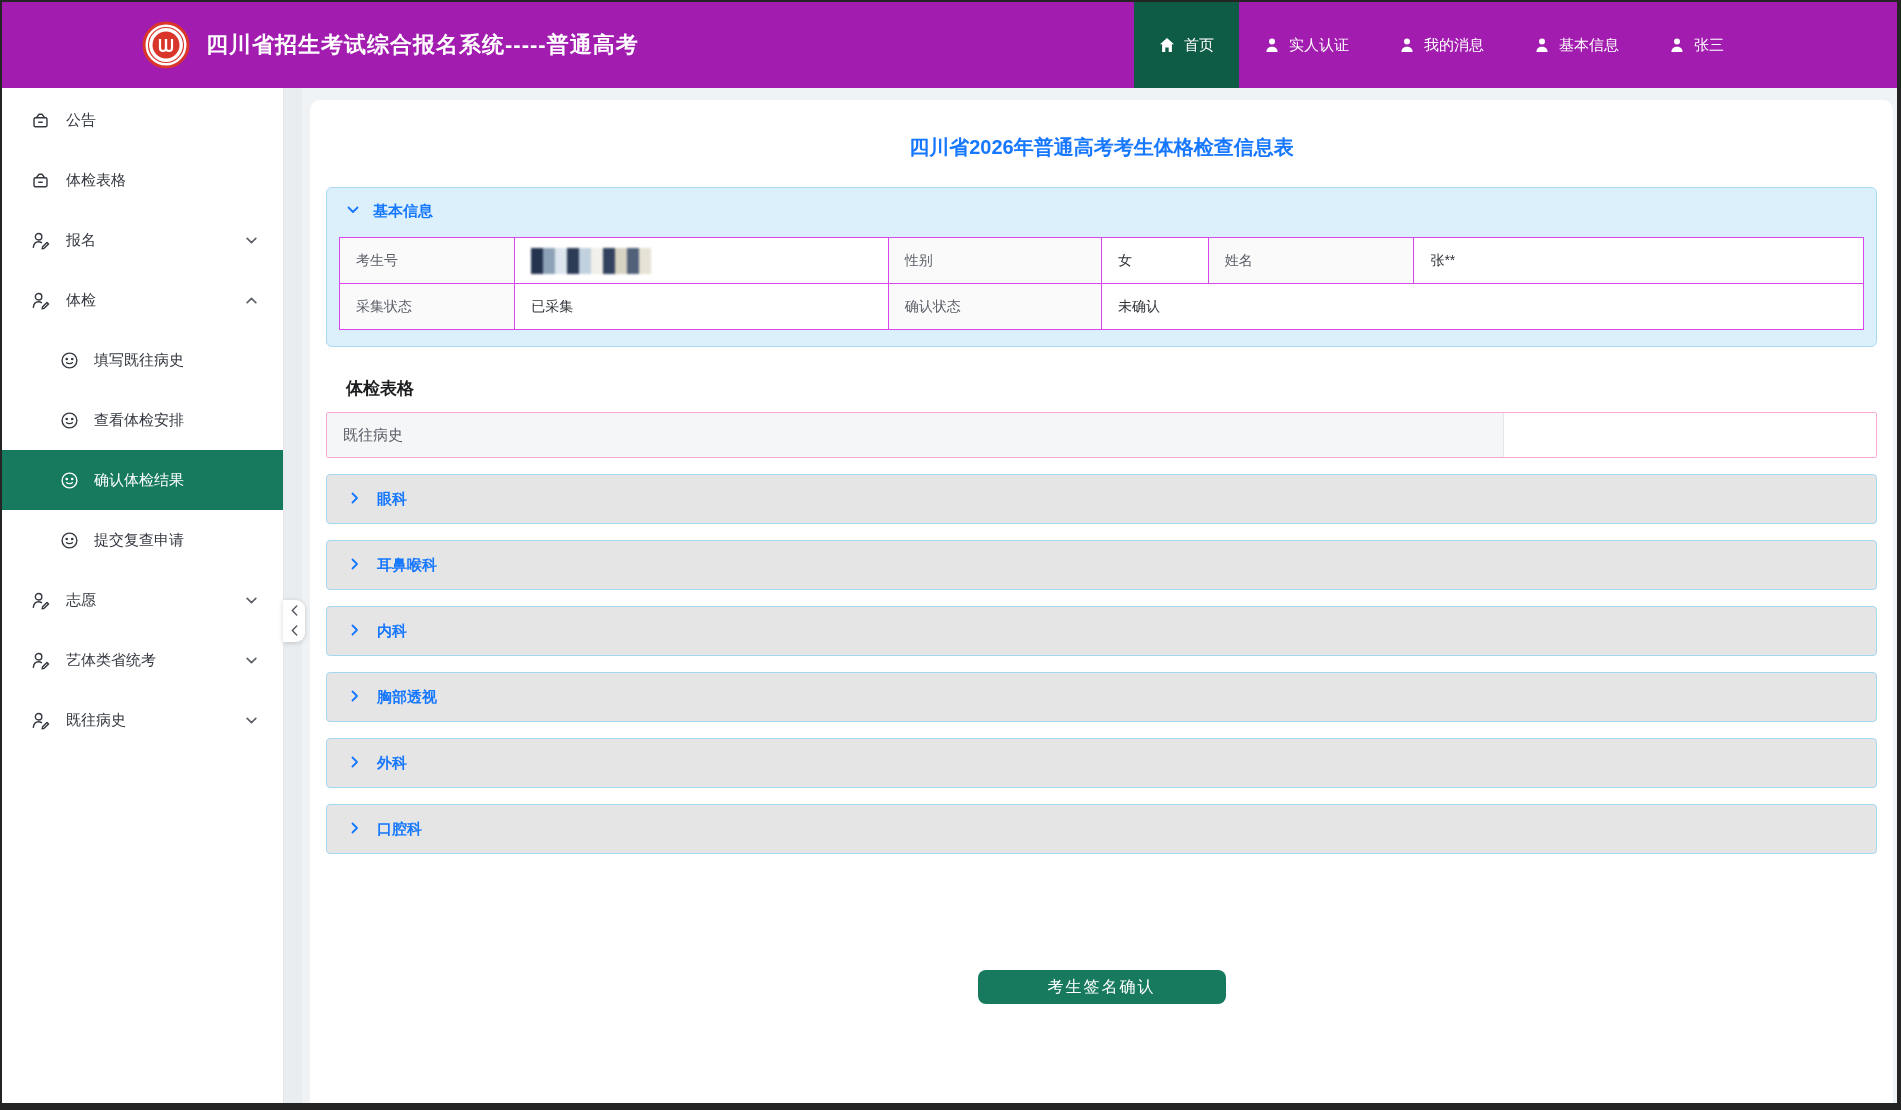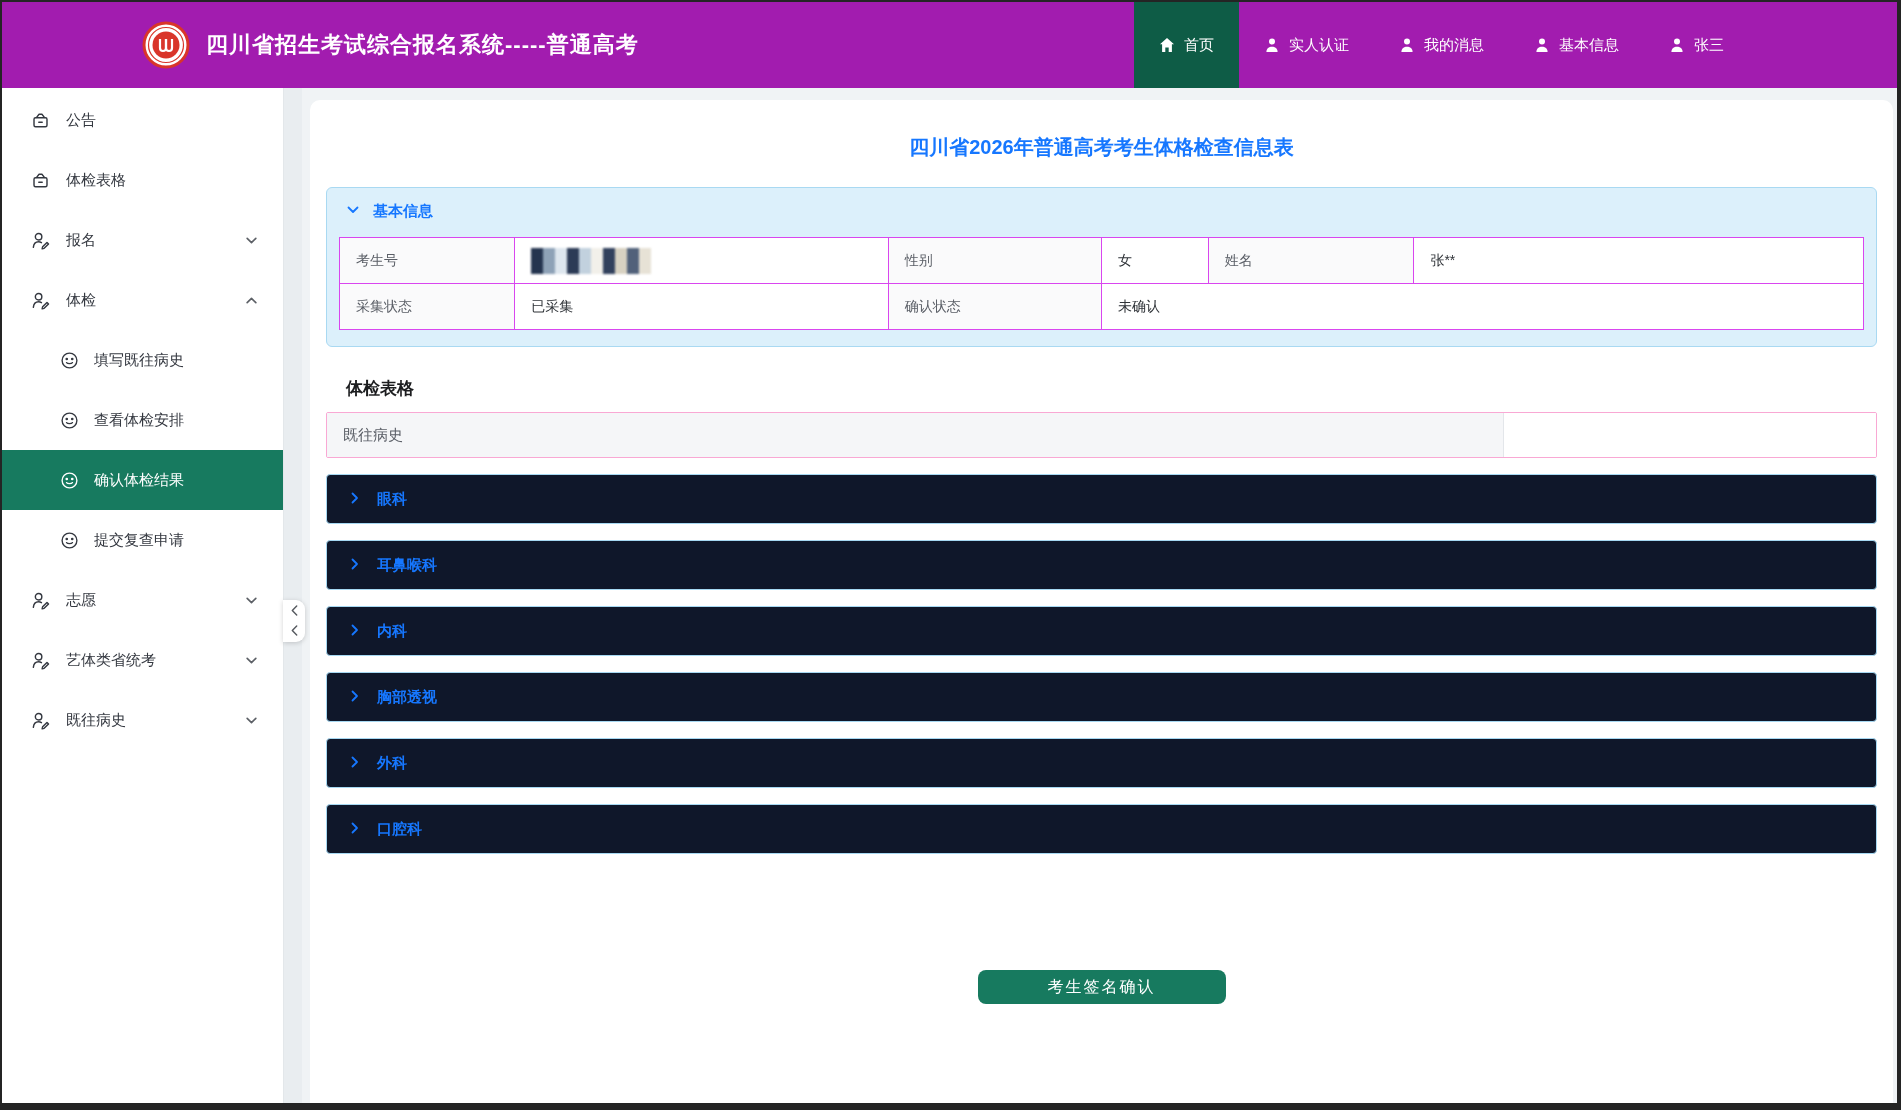--- a/index.html
+++ b/index.html
@@ -48,21 +48,21 @@
   .info td.lbl{color:#5A5E66;background:#FAFAFB;}
   .info td.val{color:#2E3237;}
   .mosaic{display:inline-flex;height:26px;vertical-align:middle;filter:blur(1.2px);}
   .mosaic i{width:12px;height:26px;display:block;}
   
   .form-heading{font-size:17px;font-weight:bold;color:#1c1d1f;margin:30px 20px 12px;}
   .history-row{display:flex;border:1px solid #f9a8d4;height:46px;border-radius:2px;overflow:hidden;}
   .history-label{flex:0 0 76%;background:#F5F6F8;border-right:1px solid #E3E6EA;display:flex;
     align-items:center;padding-left:16px;color:#5A5E66;font-size:15px;}
   .history-value{flex:1;background:#fff;}
-  .section-bar{margin-top:16px;height:50px;border:1px solid #A6D8F2;background:#0f172a;border-radius:4px;
+  .section-bar{margin-top:16px;height:50px;border:1px solid #A6D8F2;background:#e5e5e5;border-radius:4px;
     display:flex;align-items:center;gap:15px;padding:0 21px;color:#1677FF;font-weight:bold;
     font-size:15px;cursor:pointer;}
   .section-bar:first-of-type{margin-top:18px;}
   
   .footer-actions{display:flex;justify-content:center;margin-top:116px;}
   .confirm-btn{width:248px;height:34px;background:#177A5F;color:#fff;border:none;border-radius:8px;
     font-size:16px;cursor:pointer;font-family:inherit;letter-spacing:2px;}
 </style>
 </head>
 <body>

